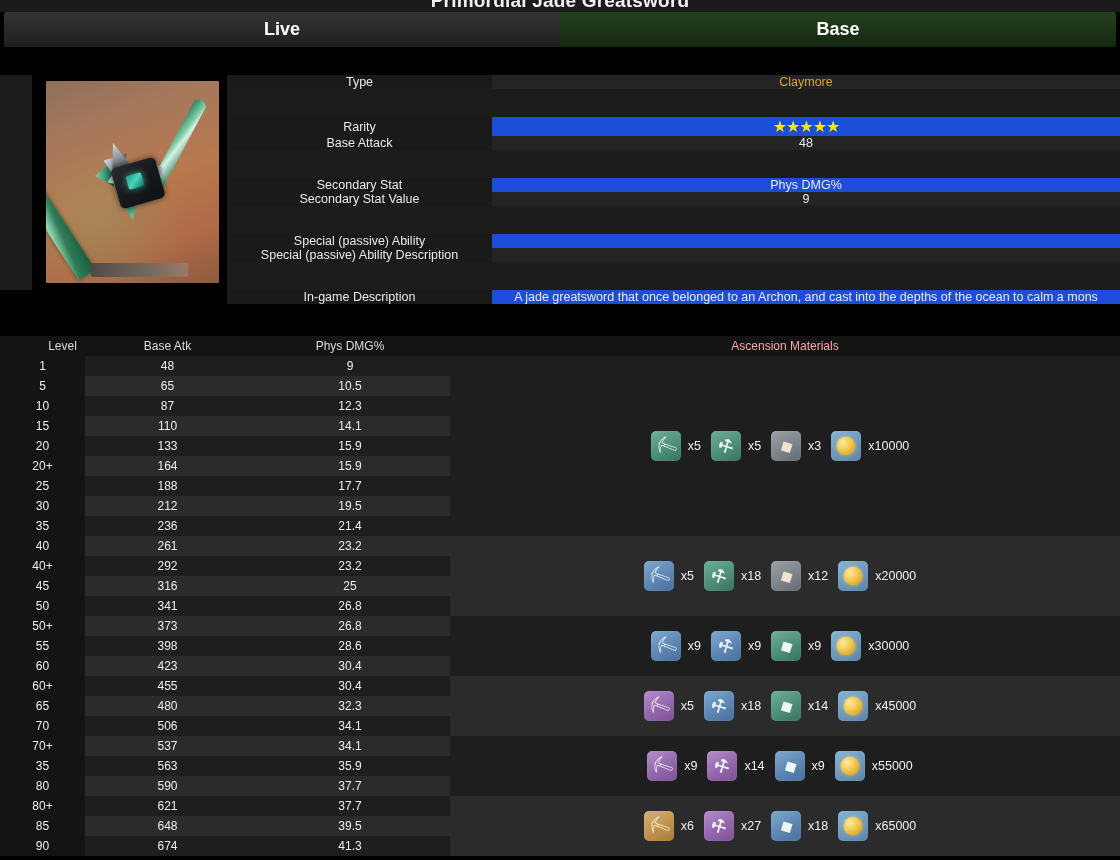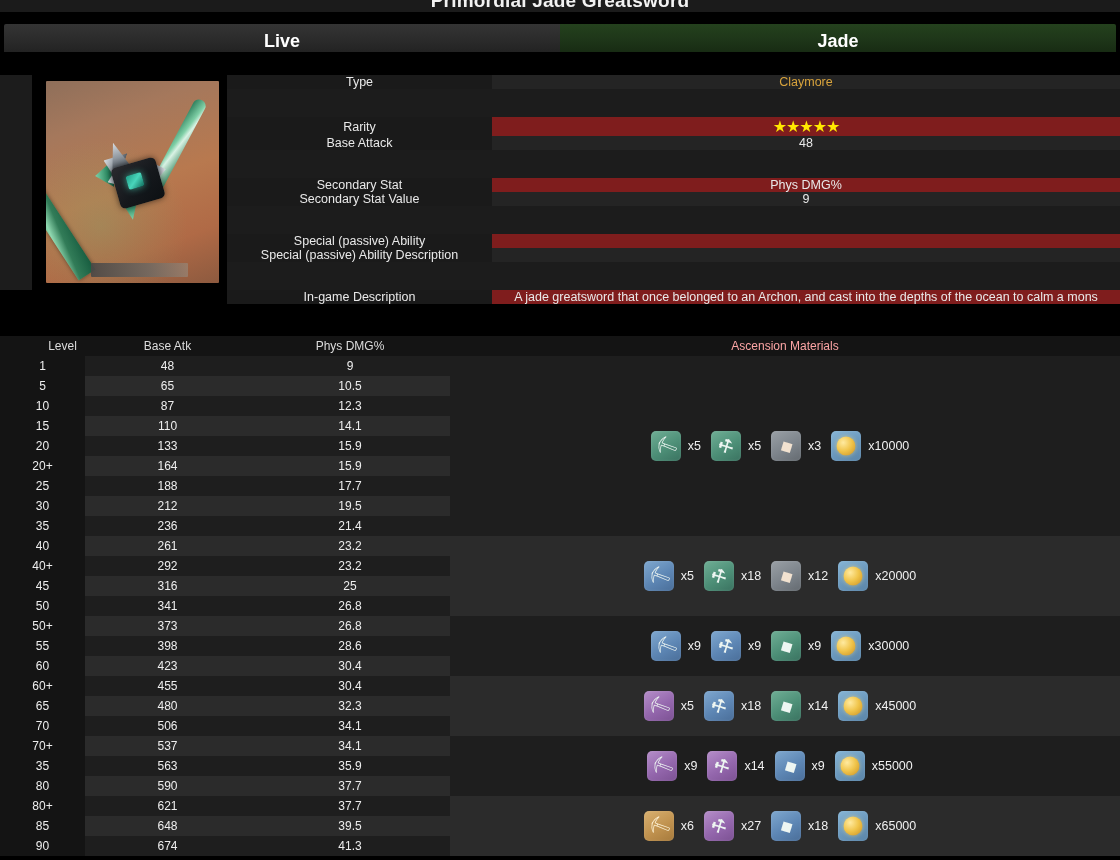--- a/index.html
+++ b/index.html
@@ -19,21 +19,21 @@
     display: flex; align-items: center; justify-content: center;
   }
   .title-strip .title-text {
     font-size: 19px; font-weight: 700; color: #f2f2f2; letter-spacing: .2px;
     white-space: nowrap;
   }
 
   
   .tabbar {
     position: absolute; top: 12px; left: 0; width: 1120px; height: 40px;
-    background: #000; padding: 12px 4px 3px 4px;
+    background: #000; padding: 0 4px 3px 4px;
     display: flex;
   }
   .tab {
     flex: 1 1 50%; height: 35px;
     display: flex; align-items: center; justify-content: center;
     font-size: 18px; font-weight: 700; color: #fff;
     border: none; cursor: pointer;
   }
   .tab.live {
     background: linear-gradient(180deg,#343434 0%,#2b2b2b 45%,#1e1e1e 100%);
@@ -117,21 +117,21 @@
   .thumb-bar {
     position: absolute; left: 26%; bottom: 6px; width: 56%; height: 14px;
     background: linear-gradient(90deg,rgba(75,72,70,.92) 0%,rgba(110,104,98,.85) 60%,rgba(150,140,128,.6) 100%);
     border-radius: 1px;
   }
 
   
   .info-table { flex: 1 1 auto; display: flex; flex-direction: column; }
   .inf-row { display: flex; height: 24.4px; align-items: center; }
   .inf-row.odd  { background: #242424; }
-  .inf-row.even { background: #7f1d1d; margin-top: 28px; }
+  .inf-row.even { background: #1d4ed8; margin-top: 28px; }
   .inf-label {
     flex: 0 0 265px; text-align: center; font-size: 12.5px;
     color: #e9e9e9; background: #1a1a1a; height: 100%;
     display: flex; align-items: center; justify-content: center;
   }
   .inf-value {
     flex: 1 1 auto; text-align: center; font-size: 12.5px; color: #e9e9e9;
     white-space: nowrap; overflow: hidden; padding: 0 6px;
   }
   .inf-value.accent { color: #d8a33c; }
@@ -215,21 +215,21 @@
 
   <div class="title-strip">
     <div class="title-text">Primordial Jade Greatsword</div>
   </div>
 
   <div class="tabbar">
     <div class="tab live">
       <span>Live</span>
     </div>
     <div class="tab beta">
-      <span>Jade</span>
+      <span>Base</span>
     </div>
   </div>
 
   <div class="gap-black"></div>
 
   <div class="info-section">
     <div class="thumb-wrap">
       <div class="thumb">
         <div class="blade-main"></div>
         <div class="blade-tip"></div>

